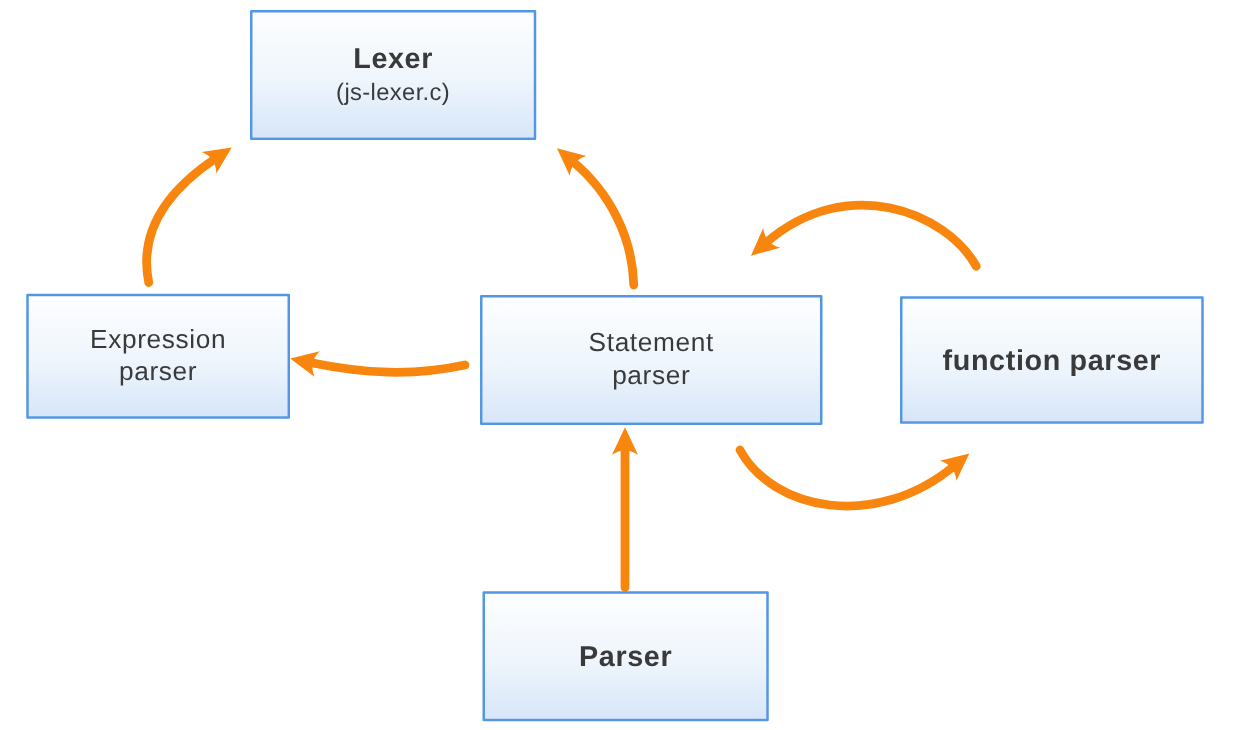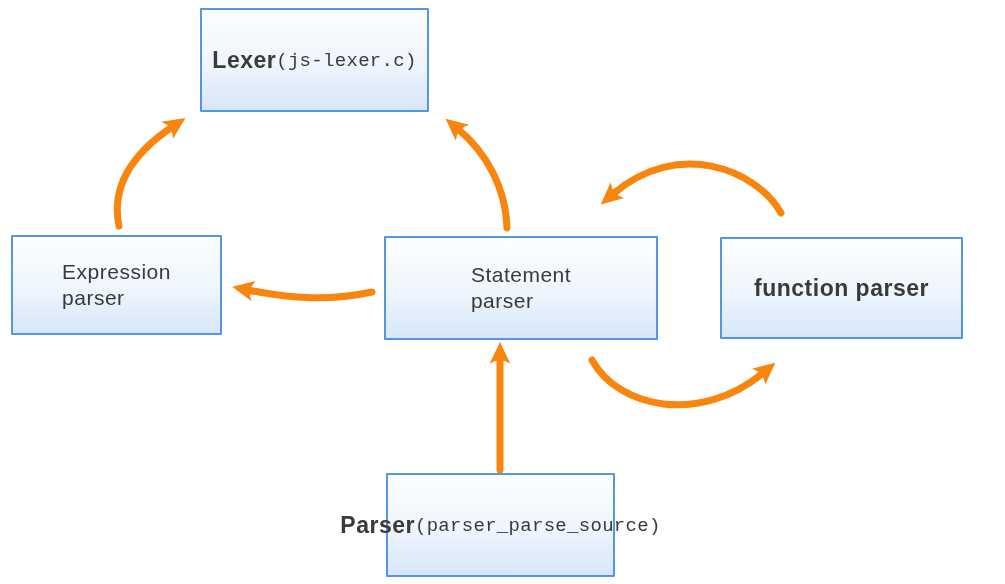--- a/index.html
+++ b/index.html
@@ -21,23 +21,24 @@
     width: 1005px;
     height: 584px;
     pointer-events: none;
   }
   .node {
     position: absolute;
     box-sizing: border-box;
     border: 2px solid #5396e3;
     background: linear-gradient(to bottom, #fdfeff 0%, #eef5fc 55%, #d7e6f9 100%);
     display: flex;
+    flex-direction: column;
     align-items: center;
     justify-content: center;
-    text-align: left;
+    text-align: center;
     color: #3a3a3a;
     border-radius: 1px;
   }
   .node .title {
     font-size: 21px;
     font-weight: 400;
     line-height: 1.25;
     white-space: pre-line;
     letter-spacing: 0.5px;
   }
@@ -45,24 +46,23 @@
     font-size: 23px;
     font-weight: 700;
   }
   .node .subtitle {
     font-size: 19px;
     font-weight: 400;
     line-height: 1.3;
     margin-top: 2px;
     letter-spacing: 0.3px;
     white-space: nowrap;
-    font-family: Liberation Mono, monospace;
   }
   #node-lexer       { left: 200px; top: 8px;   width: 229px; height: 104px; }
-  #node-expression  { left: 11px;  top: 235px; width: 211px; height: 100px; gap: 19px; }
+  #node-expression  { left: 21px;  top: 235px; width: 211px; height: 100px; gap: 19px; }
   #node-statement   { left: 384px; top: 236px; width: 274px; height: 104px; }
   #node-function    { left: 720px; top: 237px; width: 243px; height: 102px; }
   #node-parser      { left: 386px; top: 473px; width: 229px; height: 104px; }
 </style>
 </head>
 <body>
 
 <div class="canvas">
 
   <svg class="arrow-layer" viewBox="0 0 1005 584" xmlns="http://www.w3.org/2000/svg">
@@ -95,16 +95,15 @@
     <div class="title">Statement
 parser</div>
   </div>
 
   <div class="node" id="node-function">
     <div class="title bold">function parser</div>
   </div>
 
   <div class="node" id="node-parser">
     <div class="title bold">Parser</div>
-    <div class="subtitle">(parser_parse_source)</div>
   </div>
 
 </div>
 
 </body></html>

